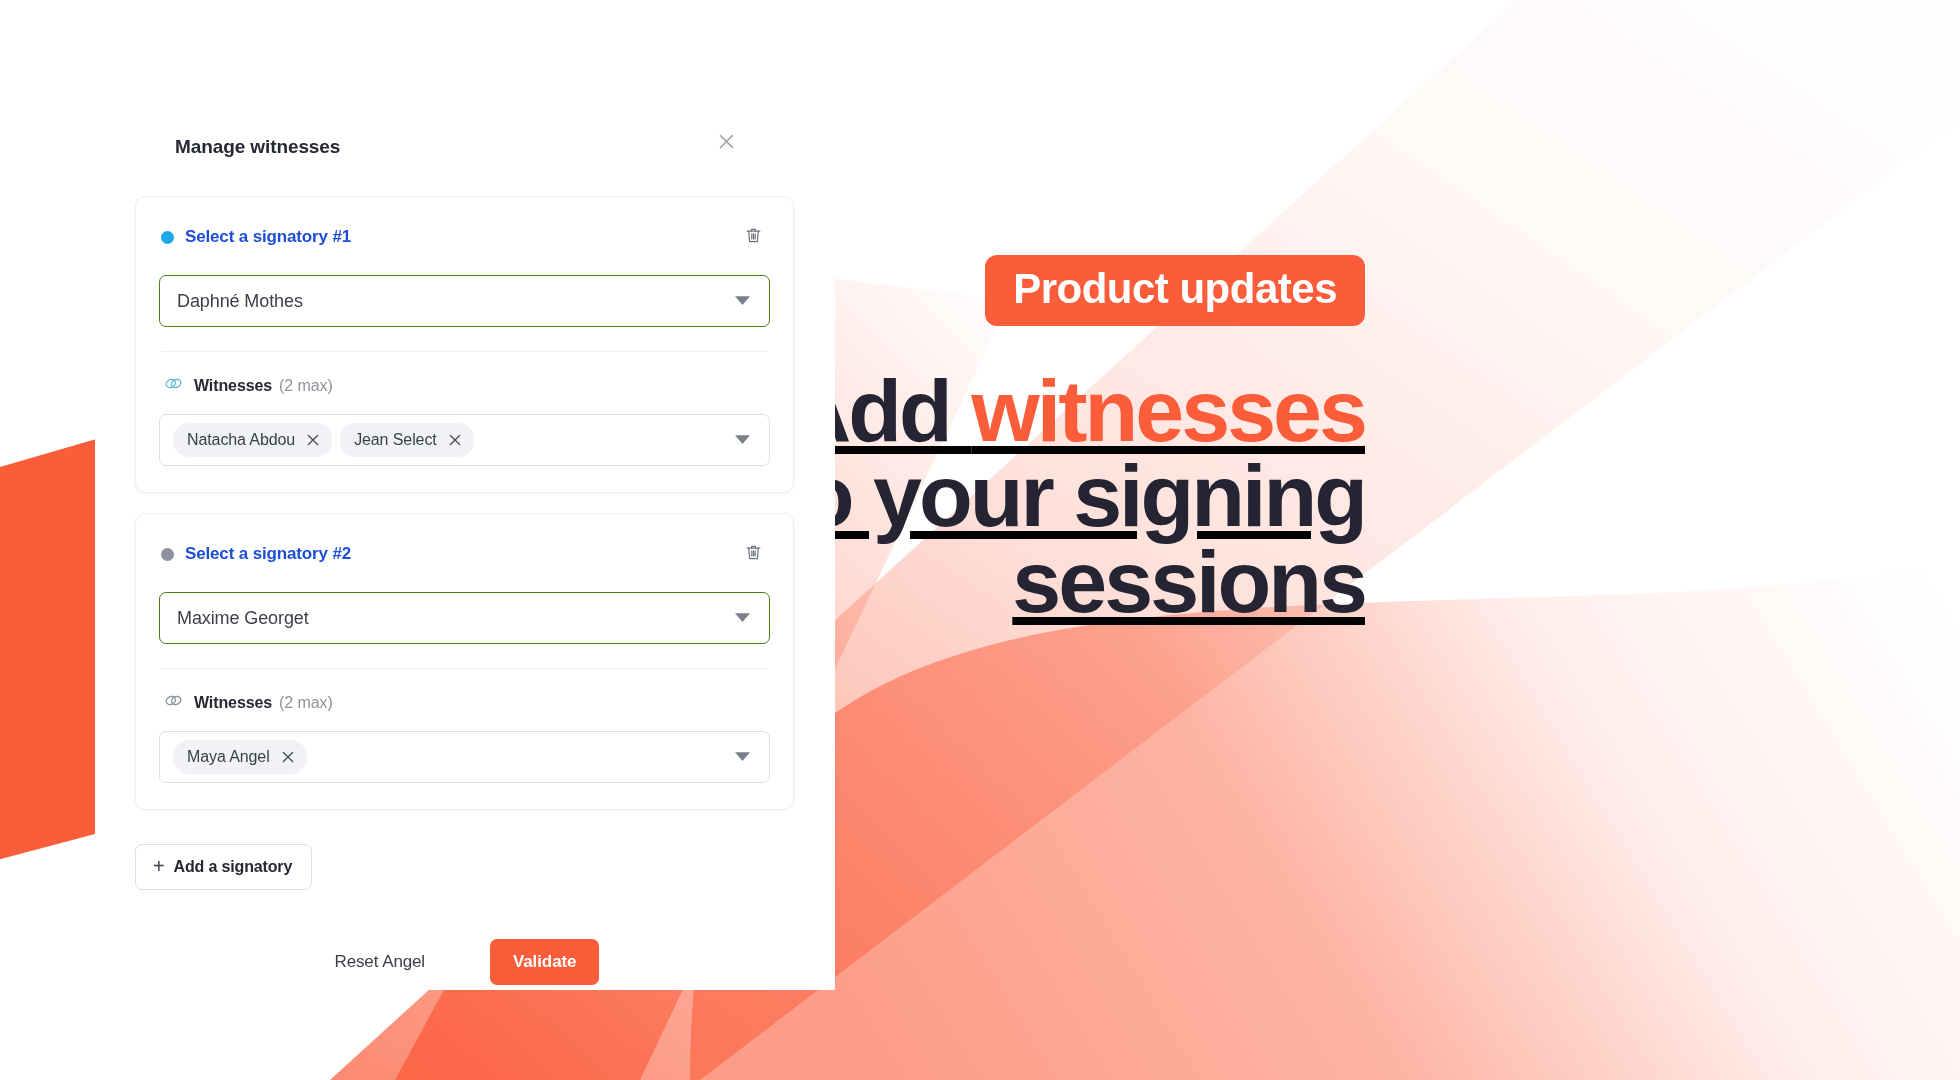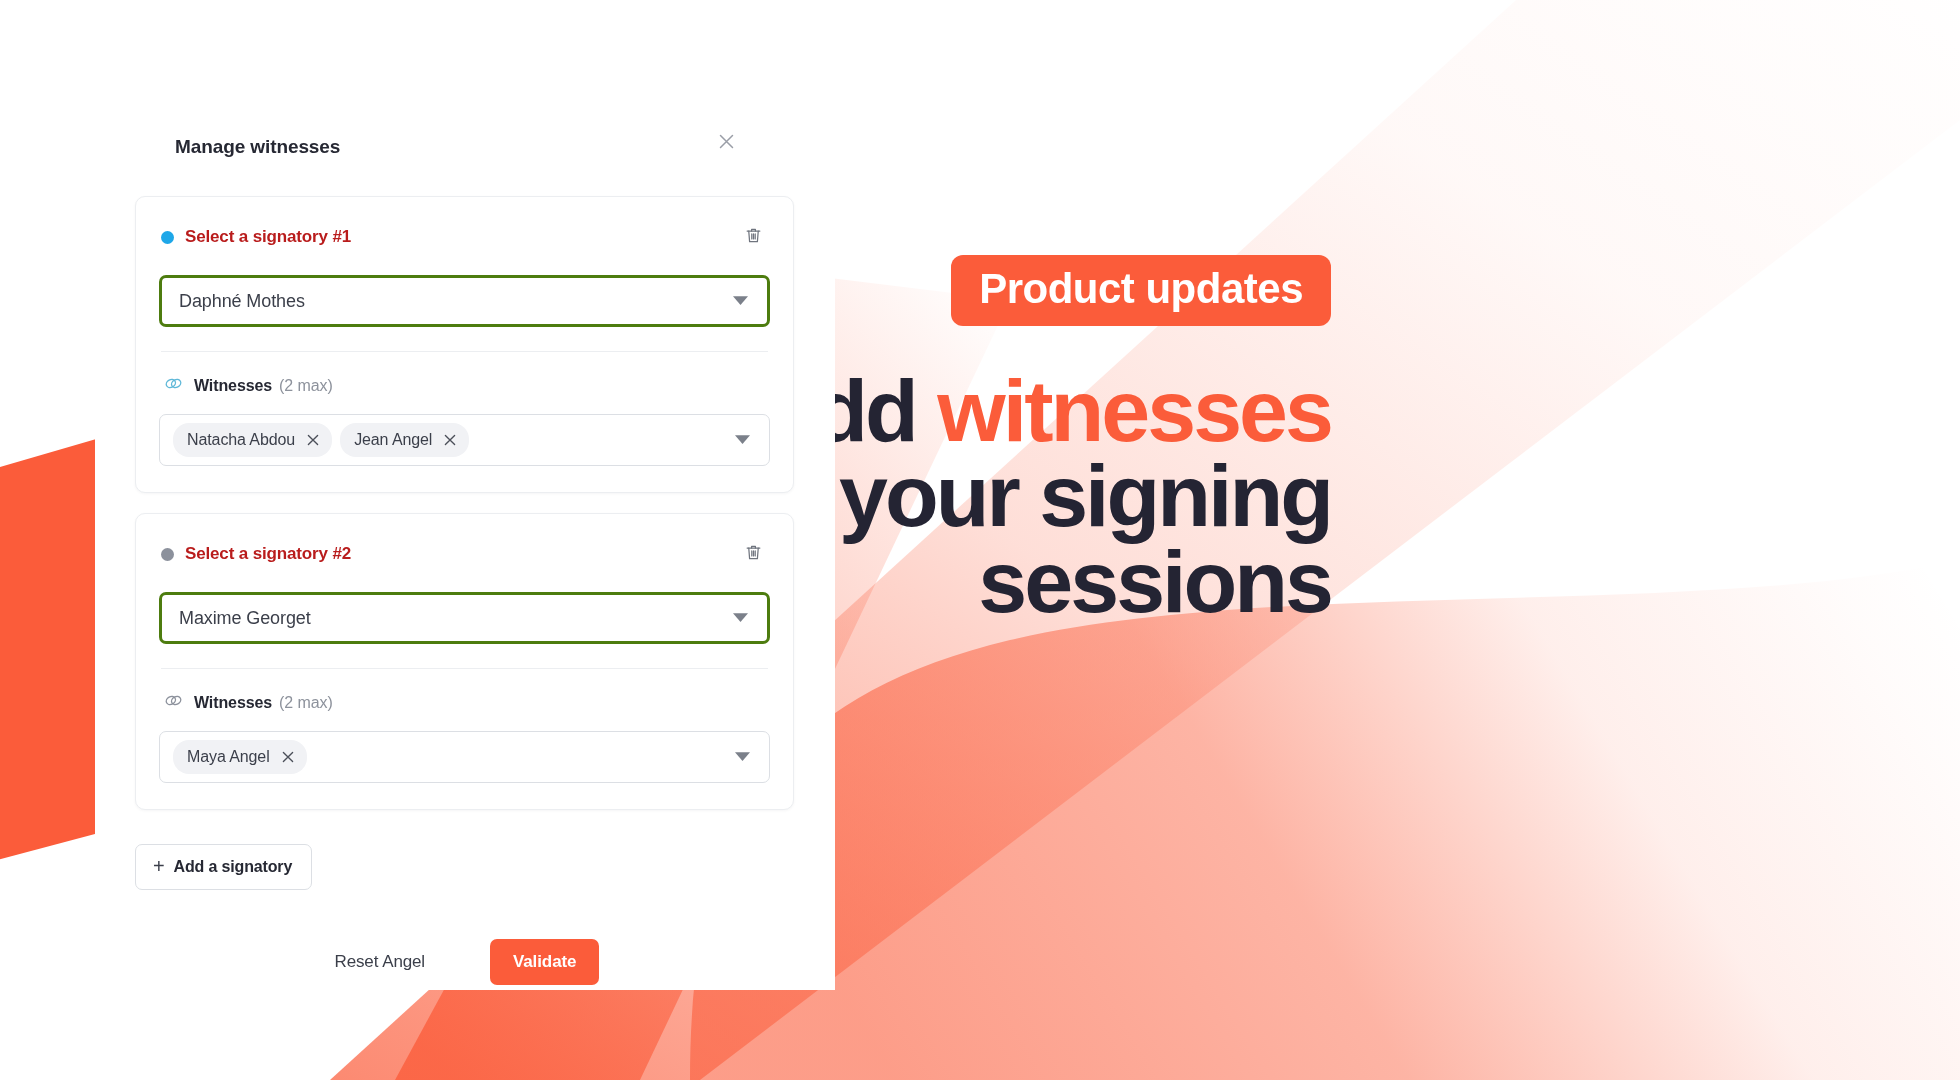--- a/index.html
+++ b/index.html
@@ -22,25 +22,26 @@
     inset: 0;
     width: 1960px;
     height: 1080px;
     z-index: 0;
   }
 
   
   .marketing {
     position: absolute;
     z-index: 3;
-    right: 629px;
+    right: 595px;
     top: 255px;
     width: 720px;
     text-align: right;
     pointer-events: none;
+    text-decoration: underline;
   }
 
   .badge {
     display: inline-block;
     background: #fb5c3a;
     color: #ffffff;
     font-size: 42px;
     font-weight: bold;
     letter-spacing: -0.5px;
     padding: 13px 28px 16px 28px;
@@ -127,39 +128,39 @@
   .dot {
     width: 13px;
     height: 13px;
     border-radius: 50%;
     flex: 0 0 auto;
   }
 
   .signatory-label {
     font-size: 17px;
     font-weight: bold;
-    color: #b91c1c;
+    color: #1d4ed8;
     letter-spacing: -0.15px;
   }
 
   .trash-btn {
     background: transparent;
     border: none;
     cursor: pointer;
     padding: 3px;
     display: flex;
     align-items: center;
     justify-content: center;
   }
 
   
   .field {
     margin-top: 24px;
     height: 52px;
-    border: 3px solid #4d7c0f;
+    border: 1px solid #4d7c0f;
     border-radius: 7px;
     background: #ffffff;
     display: flex;
     align-items: center;
     padding: 0 15px 0 17px;
     cursor: pointer;
     position: relative;
   }
 
   .field-value {
@@ -413,21 +414,21 @@
         <div class="chips">
           <span class="chip">
             <span>Natacha Abdou</span>
             <button class="chip-x">
               <svg width="14" height="14" viewBox="0 0 14 14" fill="none" stroke="#4b4f59" stroke-width="1.35" stroke-linecap="round">
                   <path d="M2.4 2.4 L11.6 11.6 M11.6 2.4 L2.4 11.6"></path>
                 </svg>
             </button>
           </span>
           <span class="chip">
-            <span>Jean Angel</span>
+            <span>Jean Select</span>
             <button class="chip-x">
               <svg width="14" height="14" viewBox="0 0 14 14" fill="none" stroke="#4b4f59" stroke-width="1.35" stroke-linecap="round">
                   <path d="M2.4 2.4 L11.6 11.6 M11.6 2.4 L2.4 11.6"></path>
                 </svg>
             </button>
           </span>
         </div>
         <span class="caret">
           <svg width="17" height="11" viewBox="0 0 17 11">
               <path d="M1 1.2 H16 L8.5 10 Z" fill="#7b808a"></path>

